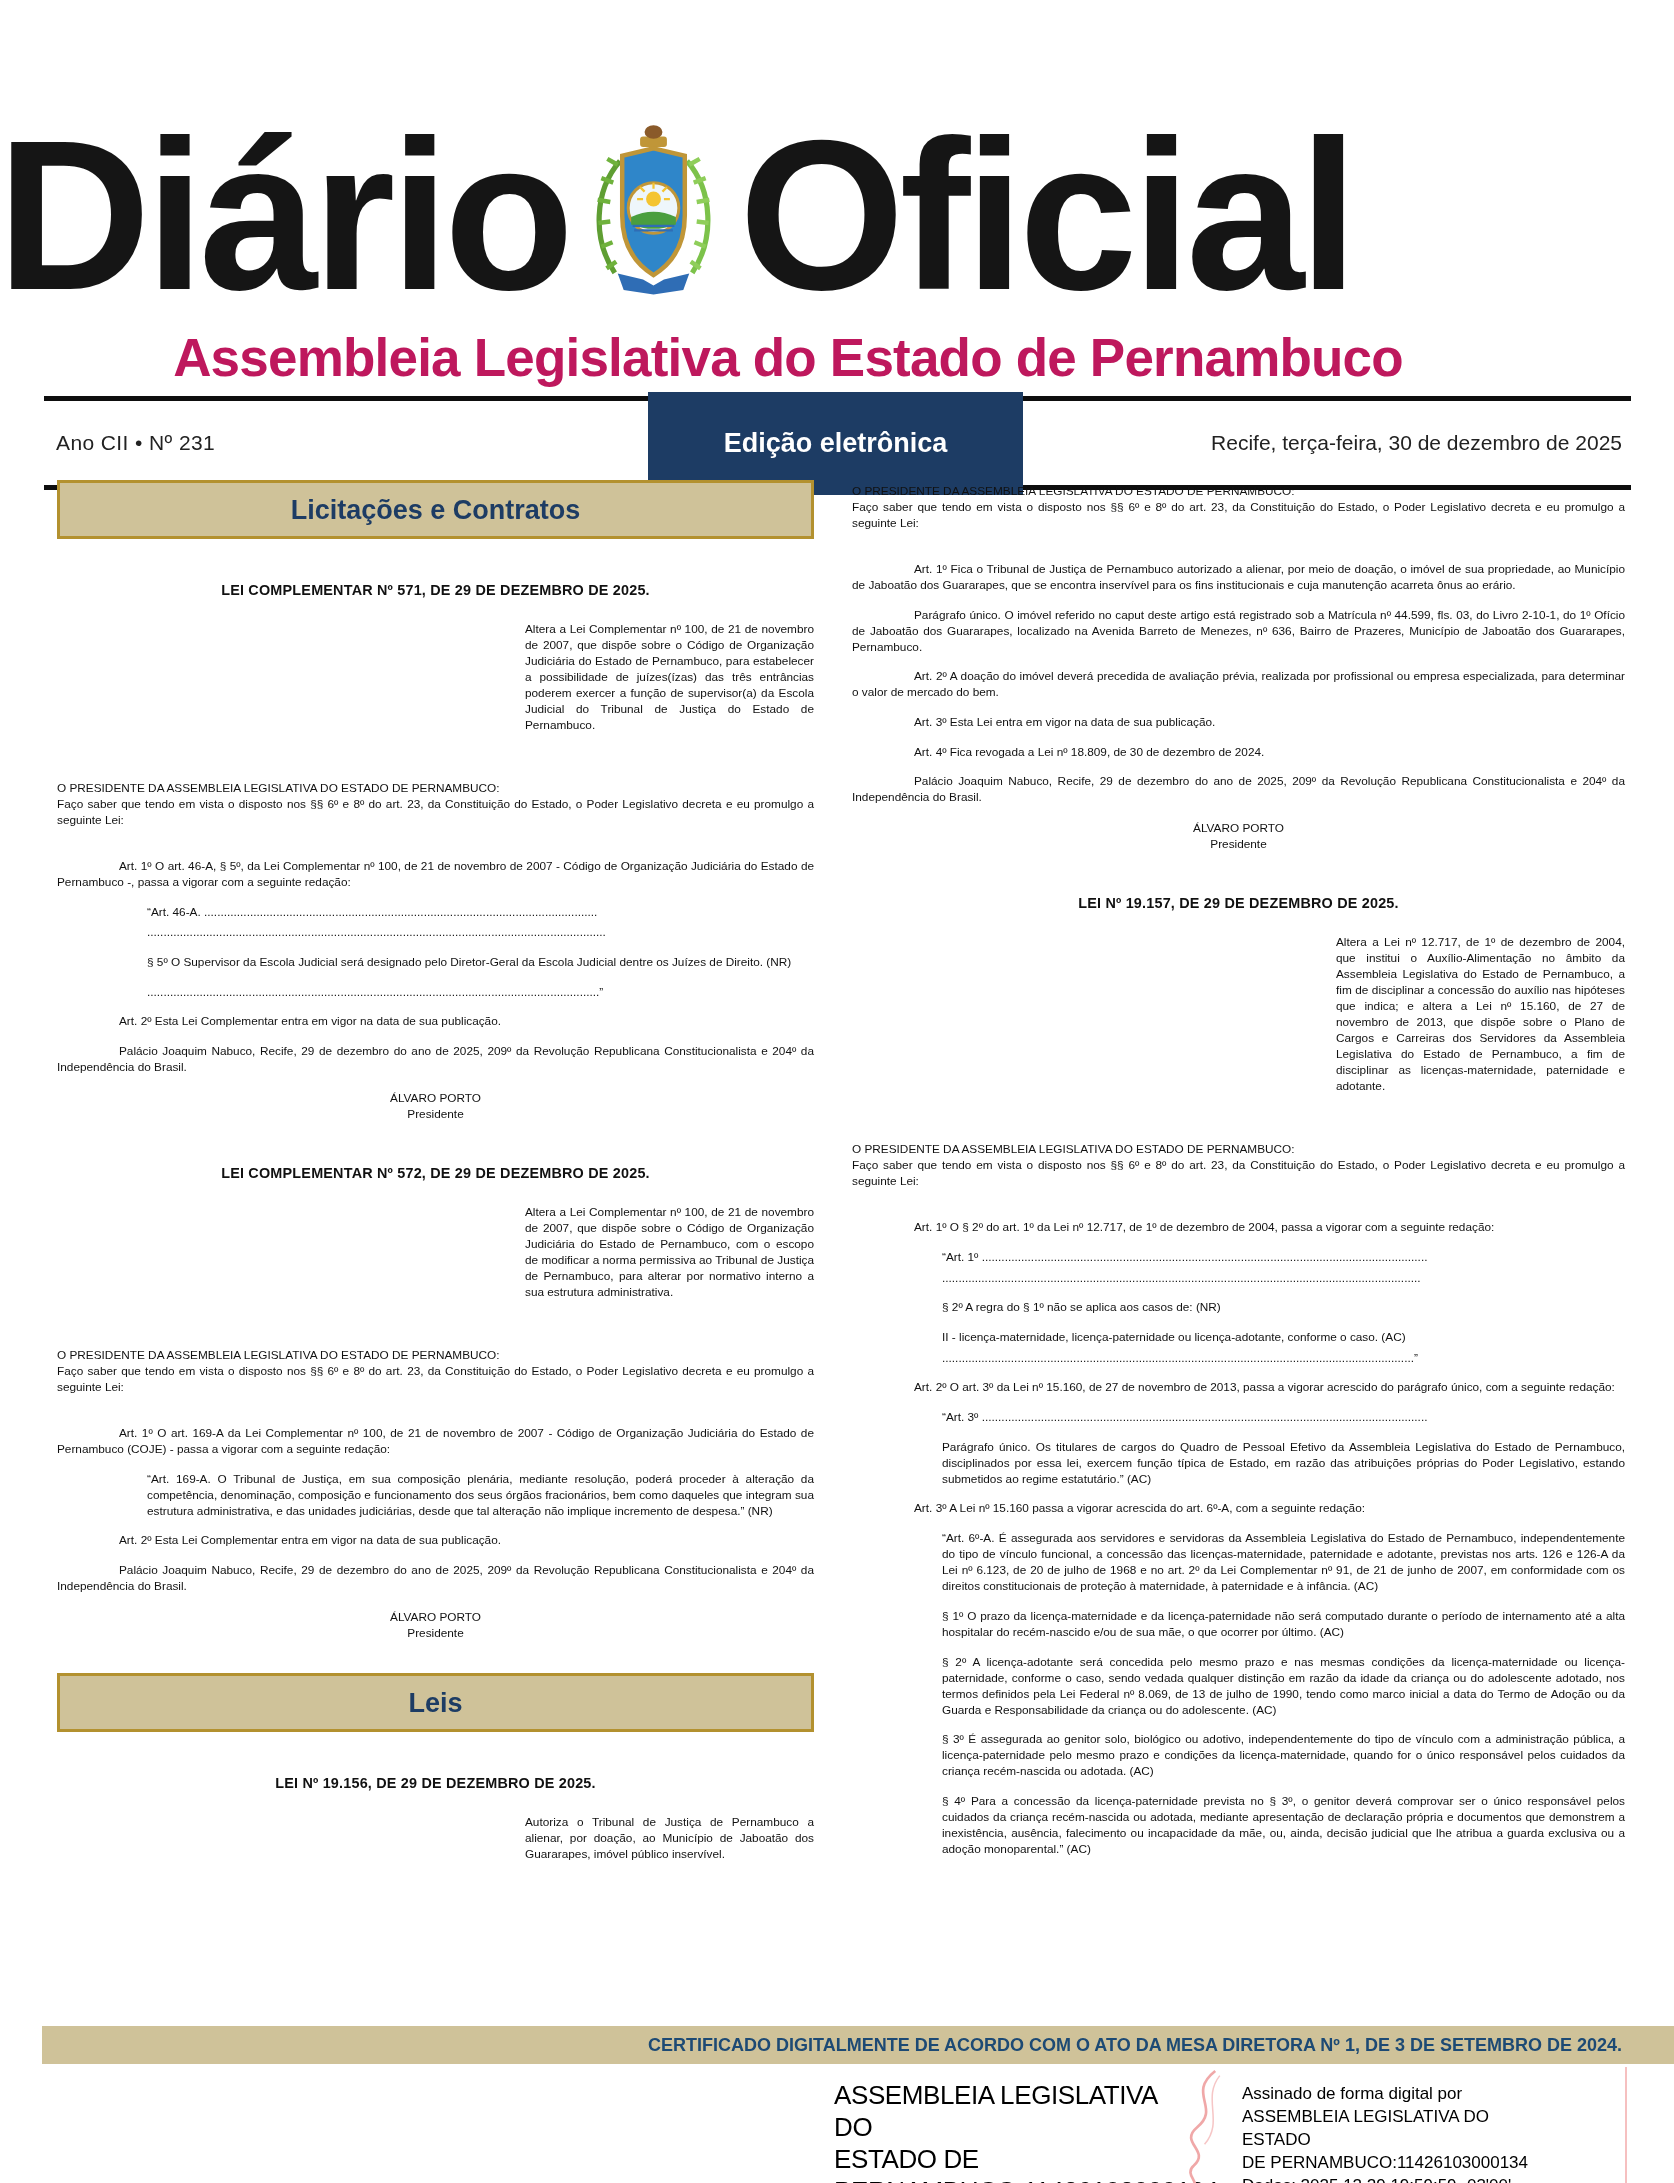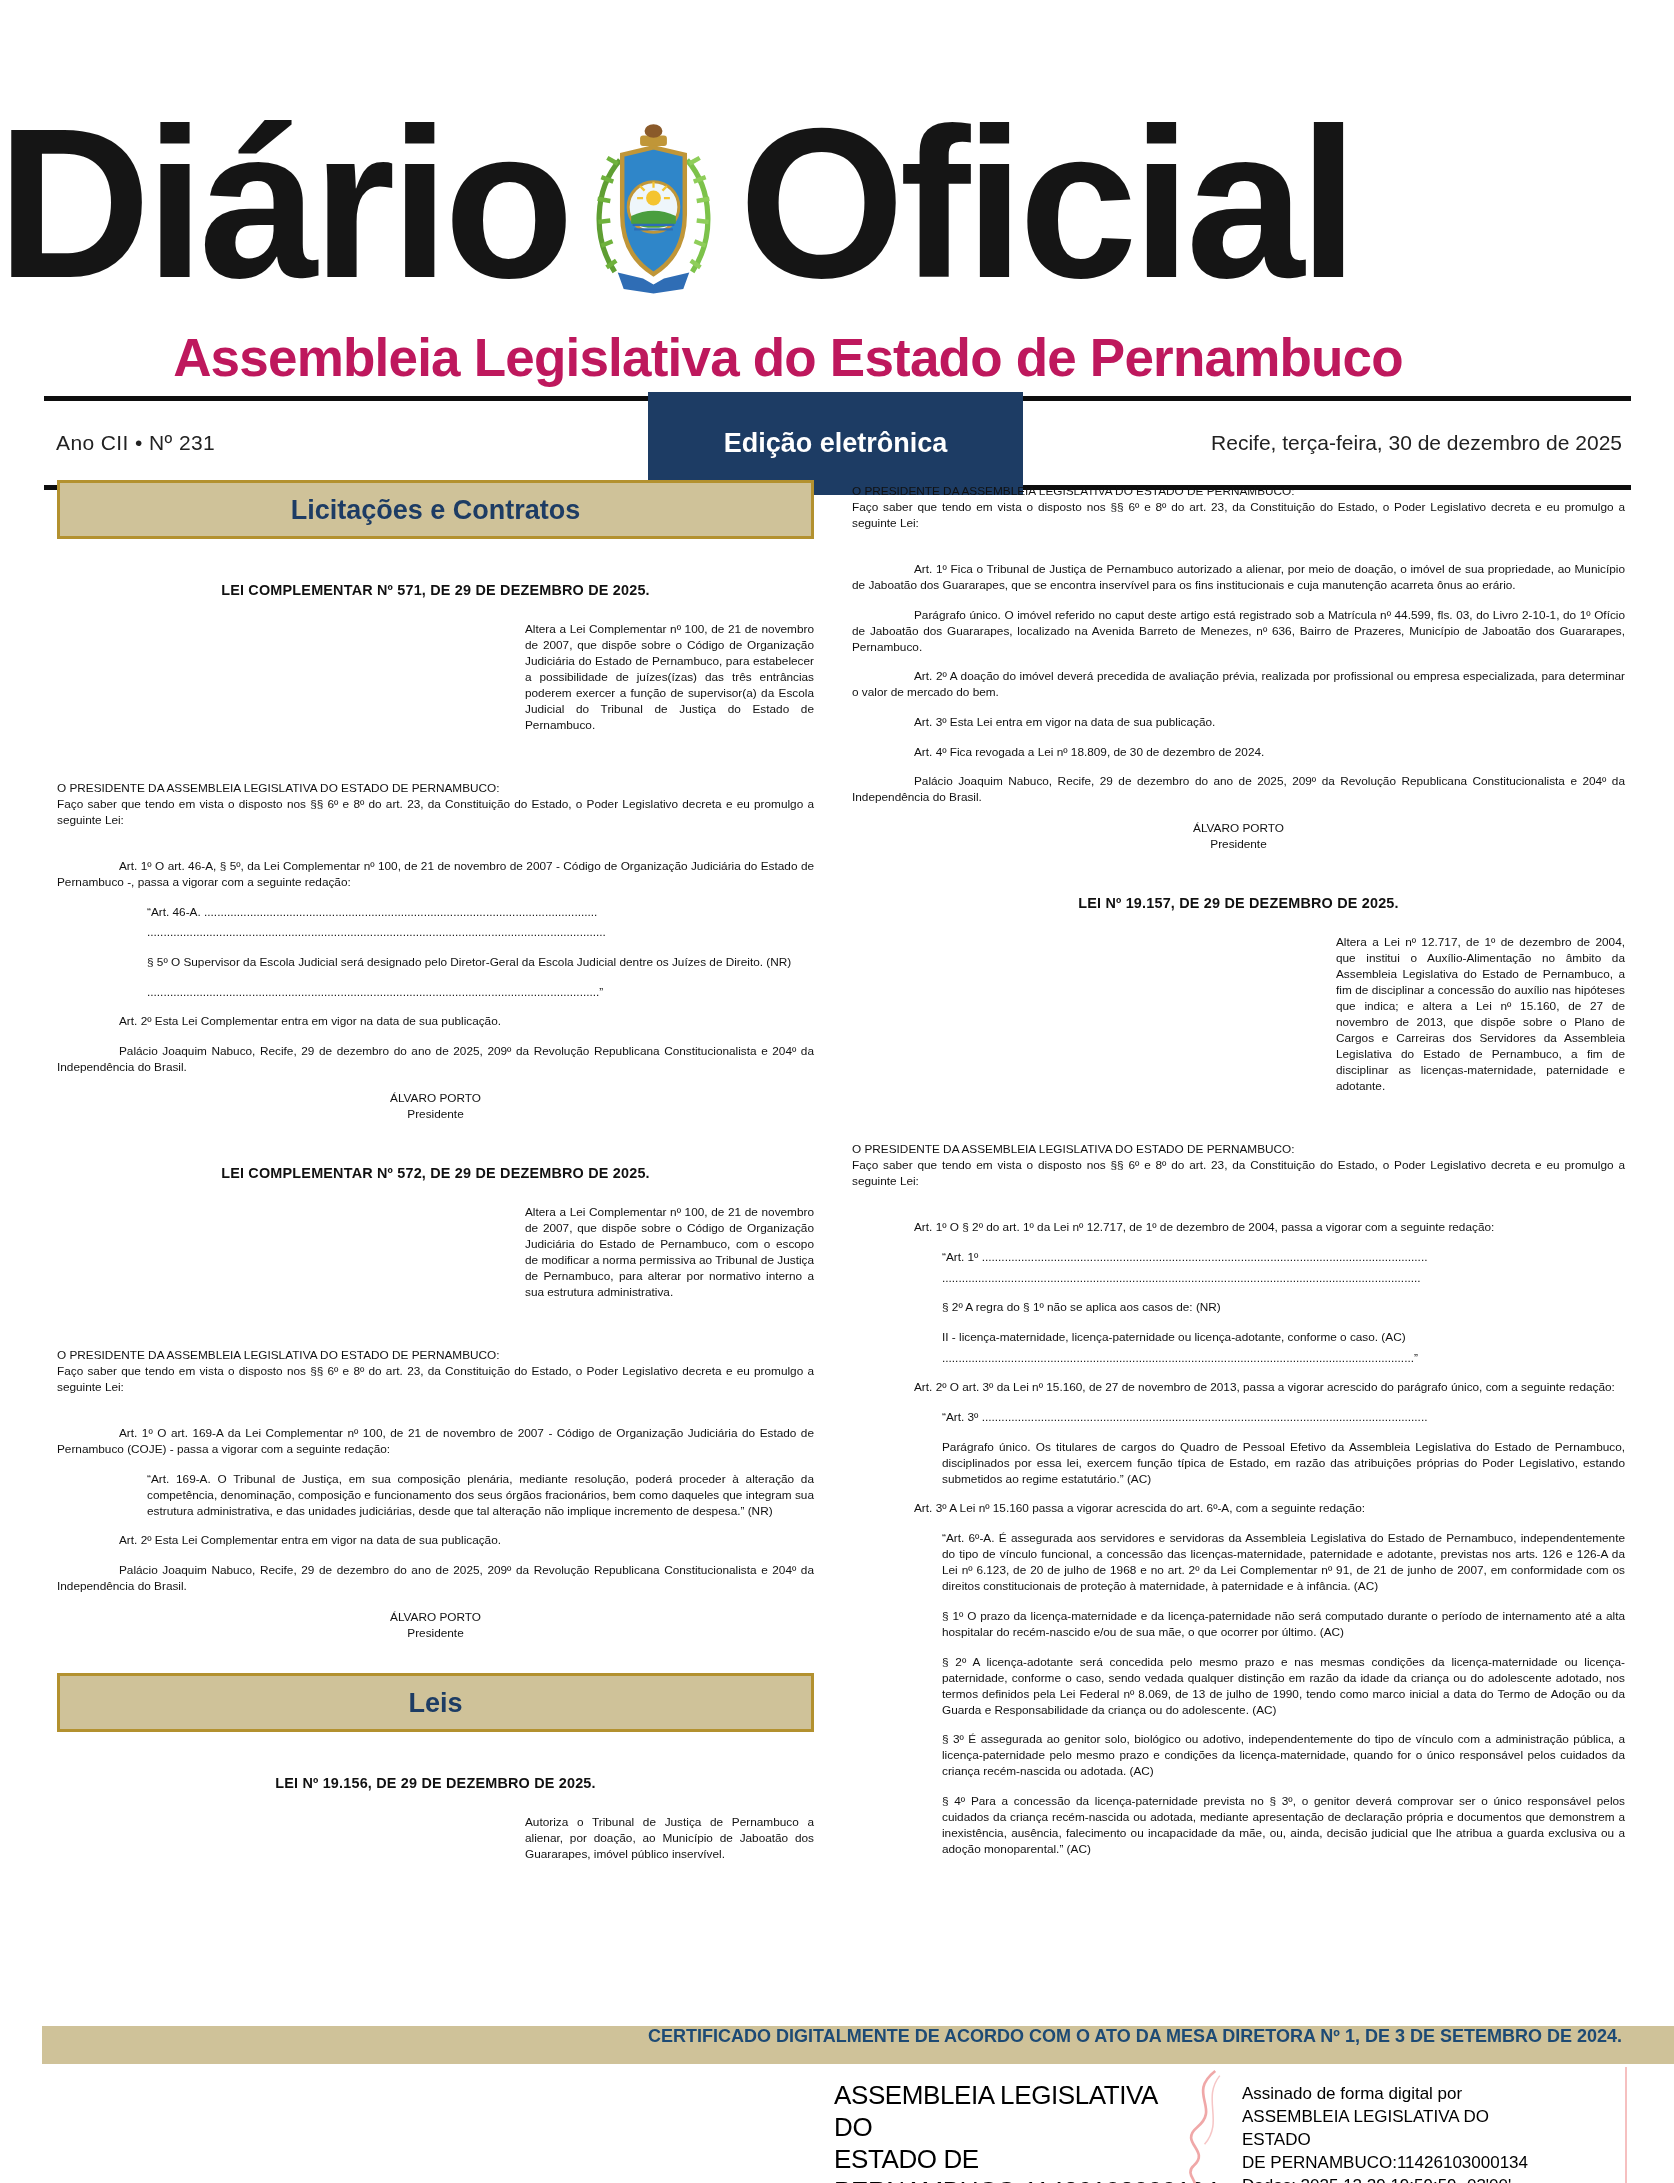--- a/index.html
+++ b/index.html
@@ -2,21 +2,21 @@
 <html style="font-size:12px"><head>
 <meta charset="utf-8">
 <style>
   * { box-sizing: border-box; margin: 0; padding: 0; }
   html,body { width:1674px; height:2183px; background:#ffffff; overflow:hidden;
     font-family:"Liberation Sans", sans-serif; color:#1a1a1a; }
   .page { position:absolute; inset:0; width:1674px; height:2183px; background:#fff; }
 
   
   .title-row { position:absolute; top:118px; left:0; width:1350px; height:182px;
-    display:flex; justify-content:center; }
+    display:flex; justify-content:center; align-items:flex-end; }
   .gazette-title { font-size:213px; line-height:0.80; font-weight:bold; color:#151515;
     letter-spacing:-5.3px; white-space:nowrap; }
   .emblem { width:149px; height:181px; margin:0 10.6px; flex:0 0 auto; }
   .subtitle { position:absolute; top:327px; left:0; width:1576px; text-align:center;
     font-size:53px; font-weight:bold; color:#be185d; letter-spacing:-0.8px; }
 
   
   .info-bar { position:absolute; top:396px; left:44px; width:1587px; height:94px;
     border-top:5.3px solid #0e0e0e; border-bottom:5.3px solid #0e0e0e;
     display:flex; align-items:center; justify-content:space-between; }
@@ -45,21 +45,21 @@
   .quote { margin-left:90px; margin-bottom:13.7px; }
   .quote p { margin:0 0 4.6px 0; }
   .quote p.sp { margin-top:13.7px; }
   .qdots { white-space:nowrap; overflow:hidden; max-width:486px; }
   .signer { text-align:center; margin:15px 0 32px 0; }
   .signer p { margin:0; }
   .signer .name { font-weight:normal; }
 
   
   .cert-band { position:absolute; left:42px; top:2026px; width:1633px; height:38px;
-    background:#cfc299; display:flex; align-items:flex-start; justify-content:flex-end;
+    background:#cfc299; display:flex; align-items:center; justify-content:flex-end;
     padding-right:53px; }
   .cert-band span { color:#1d4a74; font-weight:bold; font-size:18px; letter-spacing:0px; }
 
   .digital-signature { position:absolute; left:834px; top:2079px; width:835px;
     display:flex; align-items:flex-start; }
   .sig-entity { font-size:26px; line-height:32px; white-space:pre-line; color:#000;
     width:361px; letter-spacing:-0.4px; }
   .sig-details { font-size:17px; line-height:23px; white-space:pre-line; color:#000;
     padding-top:3px; margin-left:47px; width:319px; }
   .sig-squiggle { position:absolute; left:337px; top:-10.6px; width:61px; height:122px; }

